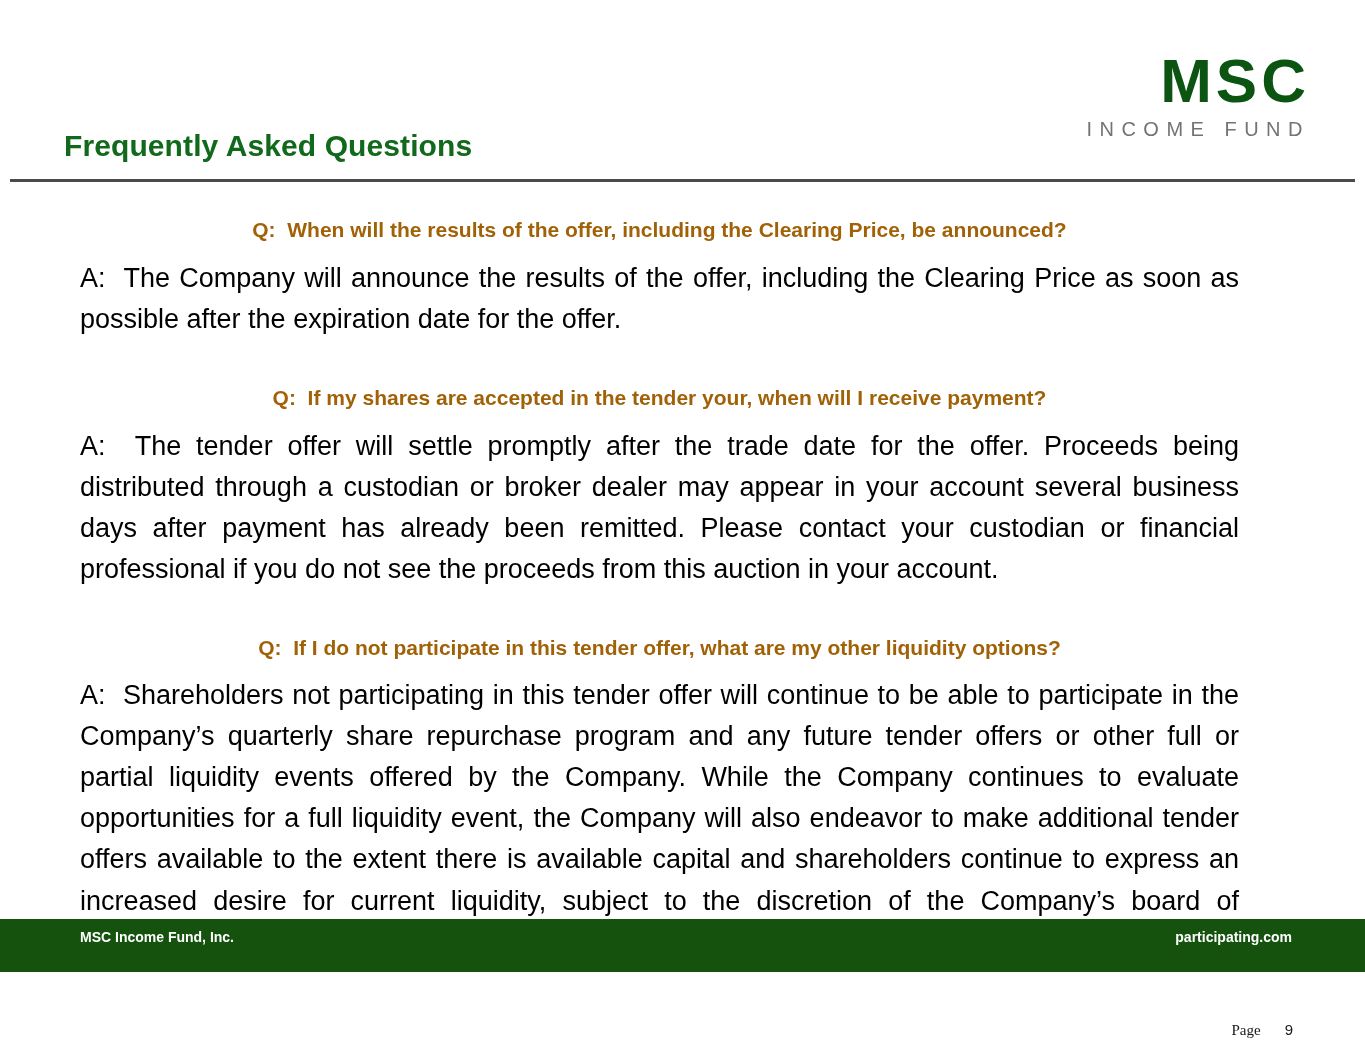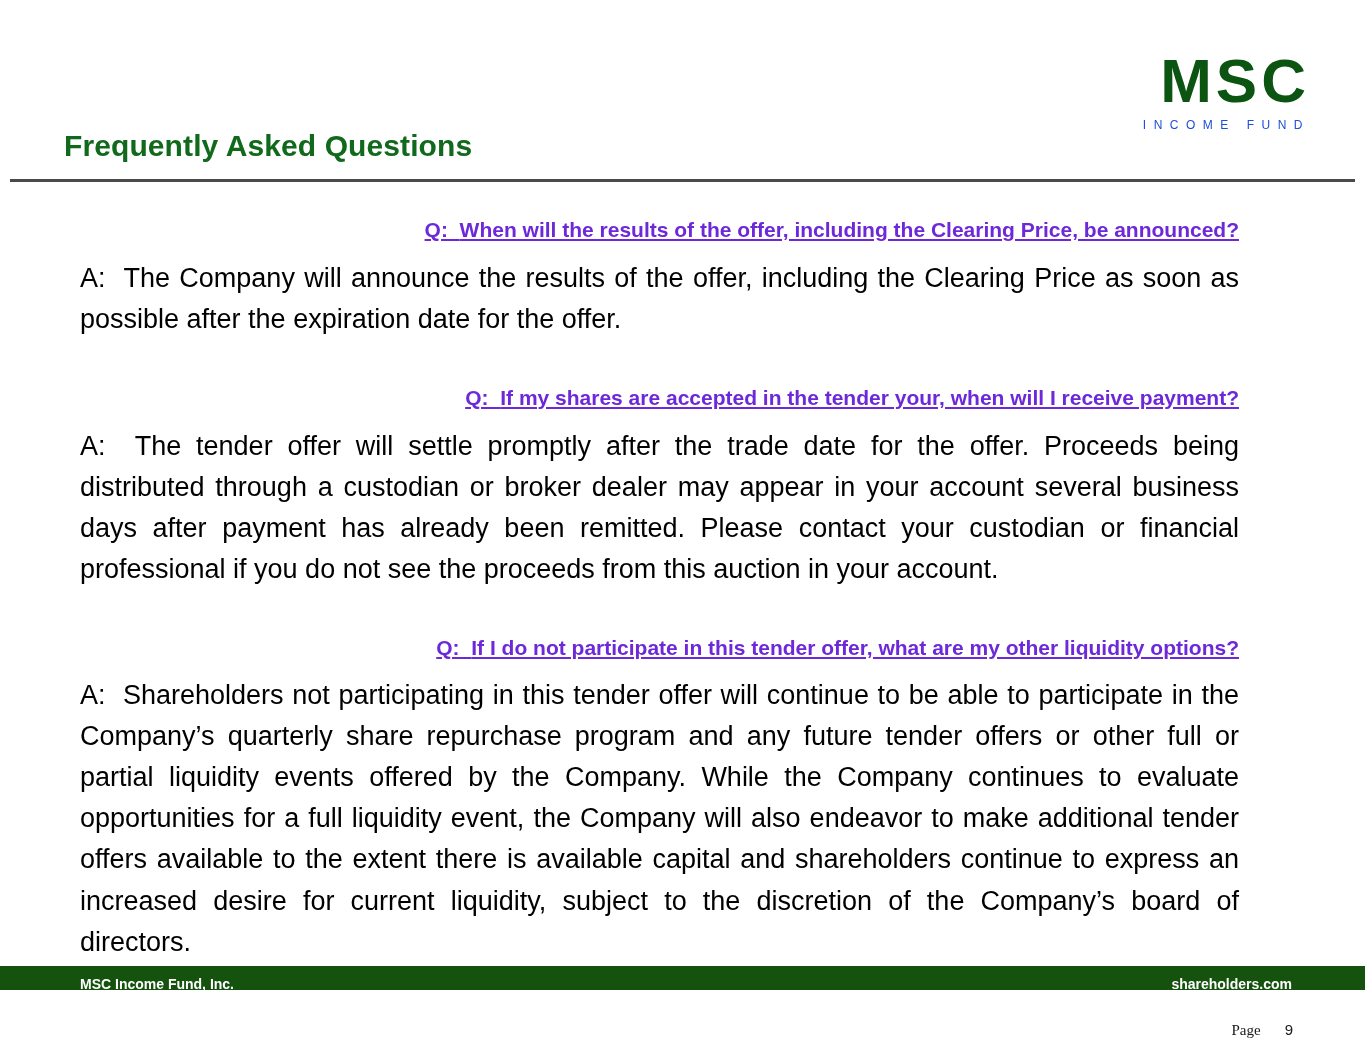--- a/index.html
+++ b/index.html
@@ -39,23 +39,23 @@
     font-size: 62px;
     letter-spacing: 4px;
     color: #0b5411;
     display: block;
     line-height: 0.95;
     text-align: right;
   }
   .logo-sub {
     font-family: "Liberation Sans", sans-serif;
     font-weight: 400;
-    font-size: 12px;
+    font-size: 20px;
     letter-spacing: 7.5px;
-    color: #1d4ed8;
+    color: #737373;
     display: block;
     margin-top: 8px;
     padding-left: 4px;
   }
 
   
   .title {
     position: absolute;
     left: 64px;
     top: 129px;
@@ -84,47 +84,46 @@
   .qa-block {
     margin-bottom: 0;
   }
   .qa-block + .qa-block {
     margin-top: 44px;
   }
   .question {
     font-size: 21px;
     font-weight: 700;
     line-height: 1.32;
-    color: #6d28d9;
+    color: #a16207;
     margin: 0 0 14px 0;
-    text-align: right;
-    white-space: nowrap;
-    text-decoration: underline;
+    text-align: center;
+    white-space: nowrap;
   }
   .answer {
     font-size: 27px;
     font-weight: 400;
     line-height: 1.52;
     color: #000000;
     margin: 0;
     text-align: justify;
     text-justify: inter-word;
     hyphens: none;
   }
   .qa-prefix {
     white-space: pre;
   }
 
   
   .footer-bar {
     position: absolute;
     left: 0;
     right: 0;
-    top: 966px;
-    height: 24px;
+    top: 919px;
+    height: 53px;
     background: #14520e;
   }
   .footer-left {
     position: absolute;
     left: 80px;
     top: 0;
     height: 36px;
     line-height: 36px;
     font-size: 14px;
     font-weight: 700;
@@ -182,20 +181,20 @@
 
     <div class="qa-block">
       <p class="question"><span class="qa-prefix">Q:  </span><span>If I do not participate in this tender offer, what are my other liquidity options?</span></p>
       <p class="answer"><span class="qa-prefix">A:  </span><span>Shareholders not participating in this tender offer will continue to be able to participate in the Company’s quarterly share repurchase program and any future tender offers or other full or partial liquidity events offered by the Company. While the Company continues to evaluate opportunities for a full liquidity event, the Company will also endeavor to make additional tender offers available to the extent there is available capital and shareholders continue to express an increased desire for current liquidity, subject to the discretion of the Company’s board of directors.</span></p>
     </div>
 
   </div>
 
   <div class="footer-bar">
     <div class="footer-left">MSC Income Fund, Inc.</div>
-    <div class="footer-right">shareholders.com</div>
+    <div class="footer-right">participating.com</div>
   </div>
 
   <div class="page-number">
     <span class="pn-label">Page</span><span>9</span>
   </div>
 
 </div>
 
 </body></html>

